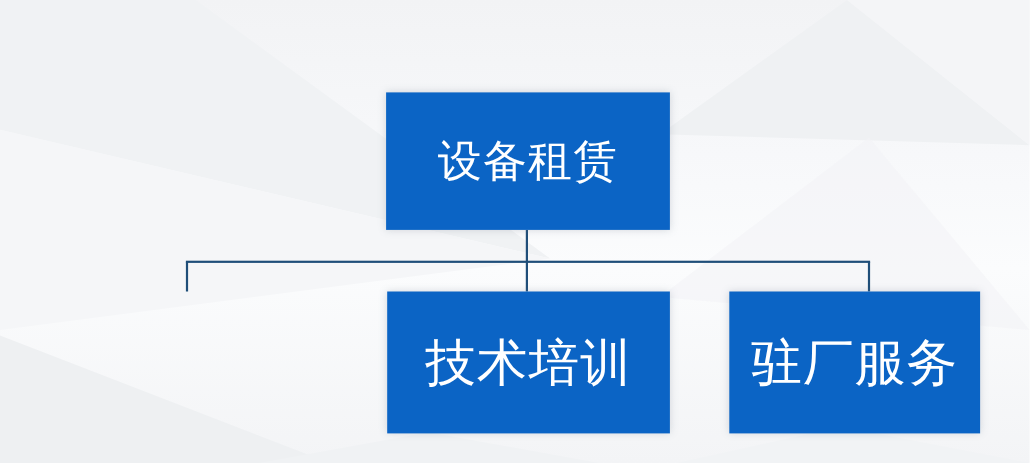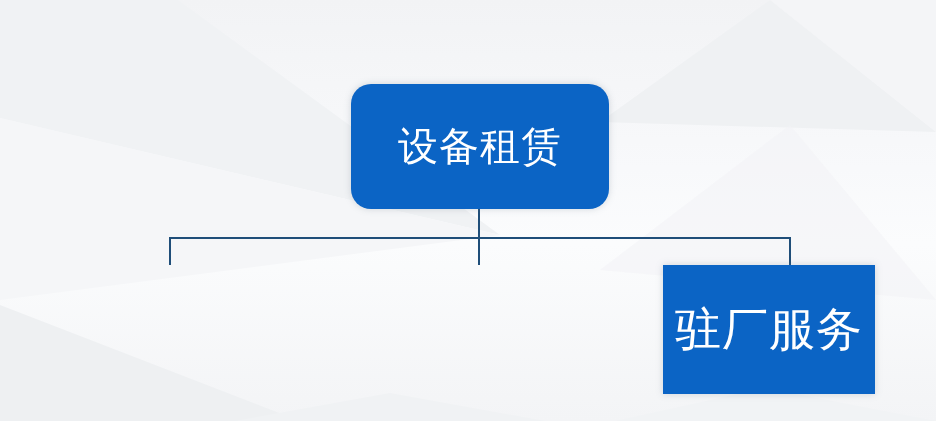--- a/index.html
+++ b/index.html
@@ -31,40 +31,39 @@
     box-shadow: 0 0 7px rgba(110, 125, 140, 0.28);
     letter-spacing: 1px;
     white-space: nowrap;
   }
   .node-root {
     left: 351px;
     top: 84px;
     width: 258px;
     height: 125px;
     font-size: 40px;
-    border-radius: 20px;
   }
   .node-c0 {
     left: 41px;
     top: 265px;
     width: 256px;
     height: 129px;
     font-size: 46px;
   }
   .node-c1 {
     left: 352px;
     top: 265px;
     width: 257px;
     height: 129px;
     font-size: 46px;
   }
   .node-c2 {
     left: 663px;
     top: 265px;
-    width: 212px;
+    width: 228px;
     height: 129px;
     font-size: 46px;
   }
   .line {
     position: absolute;
     background: var(--connector, #1f4e79);
   }
   .line-v-root { left: 478px; top: 209px; width: 2px; height: 29px; }
   .line-h      { left: 169px; top: 237px; width: 622px; height: 2px; }
   .line-v-c0   { left: 169px; top: 238px; width: 2px; height: 27px; }
@@ -91,18 +90,21 @@
   <div class="line line-h"></div>
   <div class="line line-v-c0"></div>
   <div class="line line-v-c1"></div>
   <div class="line line-v-c2"></div>
 
   <div class="node node-root">
     <span>设备租赁</span>
   </div>
 
 
+  <div class="node node-c1">
+    <span>技术培训</span>
+  </div>
 
   <div class="node node-c2">
     <span>驻厂服务</span>
   </div>
 
 </div>
 
 </body></html>

